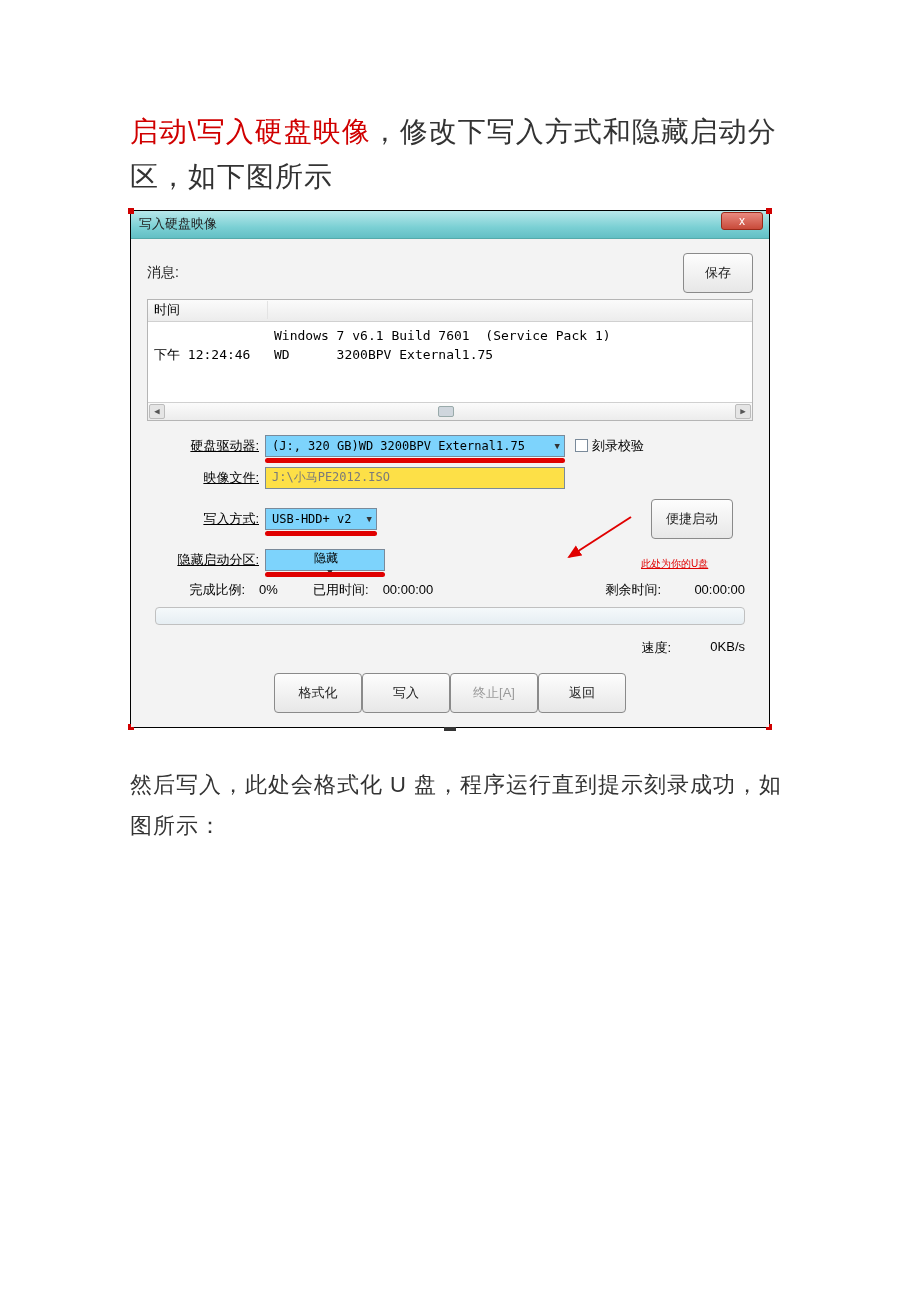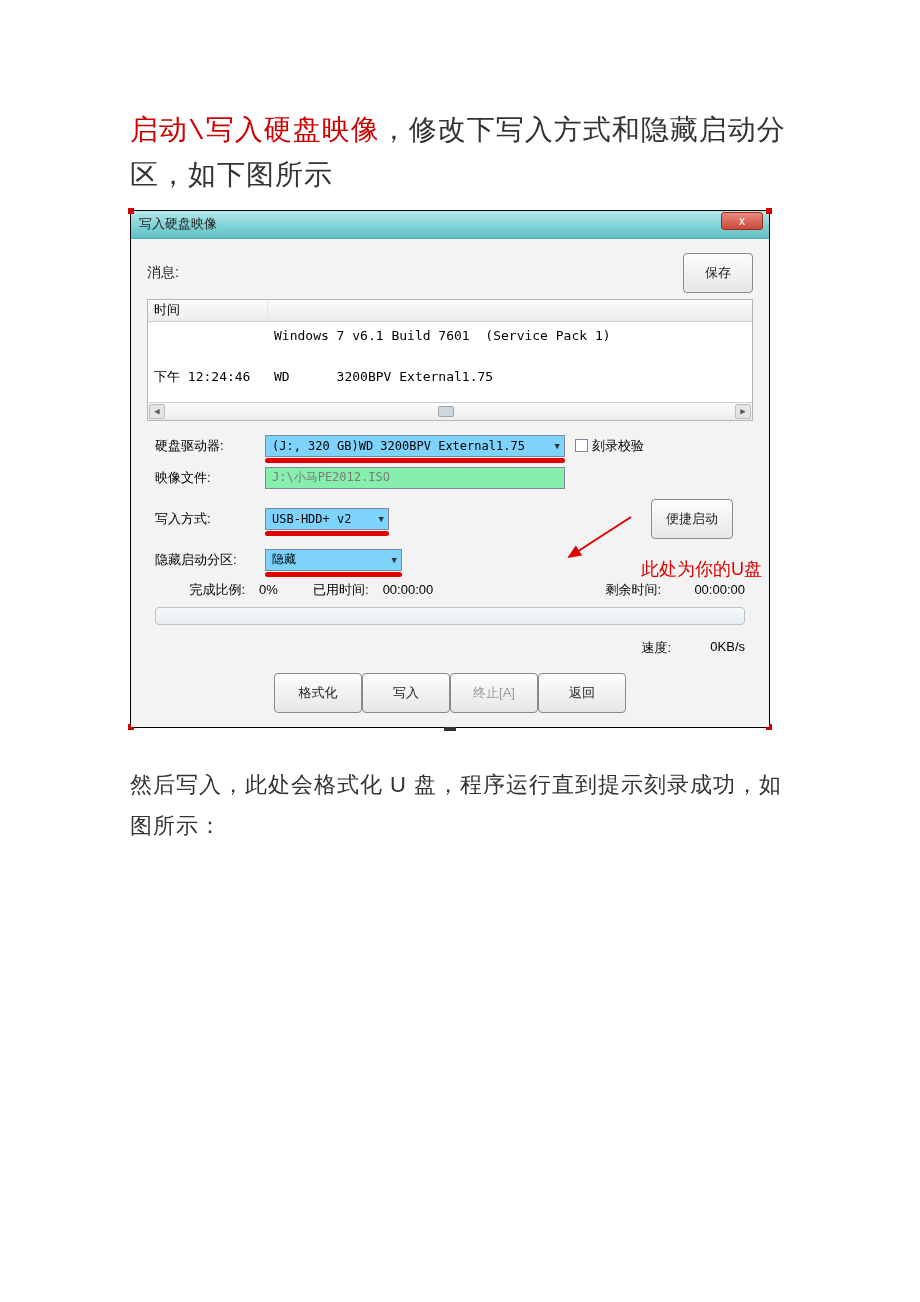--- a/index.html
+++ b/index.html
@@ -10,21 +10,20 @@
     font-family: "Microsoft YaHei", "SimSun", Arial, sans-serif;
     width: 920px;
   }
   .page {
     padding: 110px 130px 60px 130px;
   }
   .instr-line {
     font-size: 28px;
     line-height: 1.6;
     letter-spacing: 1px;
-    font-family: Liberation Mono, monospace;
   }
   .instr-red { color: #d00000; }
   .instr-black { color: #333; }
   .dialog-wrap {
     width: 640px;
     margin-top: 10px;
     border: 1px solid #000;
     position: relative;
   }
   .corner { position:absolute; width:6px; height:6px; background:#d00000; }
@@ -85,38 +84,38 @@
   .log-scroll {
     height:18px; border-top:1px solid #d0d0d0;
     background: linear-gradient(#fbfbfb,#ececec);
     position:relative;
   }
   .scroll-arrow { position:absolute; top:1px; width:16px; height:15px; background:#e5e5e5; border:1px solid #bcbcbc; border-radius:2px; display:flex;align-items:center;justify-content:center; font-size:9px; color:#555;}
   .sa-l{left:1px;} .sa-r{right:1px;}
   .scroll-thumb { position:absolute; left:48%; top:3px; width:16px; height:11px; background:#cfd6dd; border:1px solid #9aa; border-radius:2px;}
   .form-area { padding: 14px 8px 0 8px; font-size:13px; }
   .frow { display:flex; align-items:center; margin-bottom:10px; }
-  .flabel { width:110px; text-align:left; padding-right:6px; }
+  .flabel { width:110px; text-align:right; padding-right:6px;text-decoration:underline; }
   .select {
     height:22px; border:1px solid #7a8a9a; background:#7dd3fc;
     display:inline-flex; align-items:center; justify-content:space-between;
     padding:0 4px 0 6px; font-size:12px;
     font-family:"SimSun","NSimSun",monospace;
   }
   .select .tri { font-size:9px; color:#333; margin-left:8px; }
-  .select.ro { background:#86efac; color:#7a7a7a; }
+  .select.ro { background:#fde047; color:#7a7a7a; }
   .underline-red { position:relative; }
   .underline-red::after {
     content:""; position:absolute; left:0; right:0; bottom:-6px;
     height:5px; background:#e00000; border-radius:3px;
   }
   .checkbox { display:inline-flex; align-items:center; gap:4px; margin-left:10px; font-size:13px;}
   .cb { width:13px; height:13px; border:1px solid #7a8a9a; background:#fff; }
   .annot {
-    position:absolute; color:#e00000; font-size:18px; font-family:"SimSun",sans-serif;
+    position:absolute; color:#e00000; font-size:10px; font-family:"SimSun",sans-serif;text-decoration:underline;
   }
   .arrow-svg { position:absolute; }
   .progress-row { display:flex; align-items:center; gap:14px; margin-top:6px;}
   .progress-row .plabel { width:90px; text-align:right; }
   .progress-bar {
     height:18px; border:1px solid #c0c0c0; border-radius:4px;
     background: linear-gradient(#f5f9fb,#e6eef3);
     margin-top:8px;
   }
   .speed-row { display:flex; justify-content:flex-end; gap:14px; margin-top:14px; font-size:13px;}
@@ -158,21 +157,21 @@
       <div class="row-msg">
         <span class="lbl">消息:</span>
         <div class="win-btn">保存</div>
       </div>
 
       <div class="log-box">
         <div class="log-head">
           <div class="col-time">时间</div>
         </div>
         <div class="log-rows"><span style="display:inline-block;width:120px;"></span><span>Windows 7 v6.1 Build 7601  (Service Pack 1)</span>
-<span style="display:inline-block;width:120px;margin-top:22px;">下午 12:24:46</span><span>WD      3200BPV External1.75</span></div>
+<span style="display:inline-block;width:120px;">下午 12:24:46</span><span>WD      3200BPV External1.75</span></div>
         <div class="log-scroll">
           <div class="scroll-arrow sa-l">◀</div>
           <div class="scroll-thumb"></div>
           <div class="scroll-arrow sa-r">▶</div>
         </div>
       </div>
 
       <div class="form-area">
         <div class="frow">
           <div class="flabel">硬盘驱动器:</div>
@@ -191,34 +190,34 @@
         <div class="frow">
           <div class="flabel">映像文件:</div>
           <div class="select ro" style="width:300px;">
             <span>J:\小马PE2012.ISO</span>
           </div>
         </div>
 
         <div class="frow">
           <div class="flabel">写入方式:</div>
           <div class="underline-red" style="display:inline-block;">
-            <div class="select" style="width:124px;">
+            <div class="select" style="width:112px;">
               <span>USB-HDD+ v2</span>
               <span class="tri">▼</span>
             </div>
           </div>
           <div style="flex:1"></div>
           <div class="win-btn" style="min-width:78px;">便捷启动</div>
           <span style="width:12px;"></span>
         </div>
 
         <div class="frow" style="">
           <div class="flabel">隐藏启动分区:</div>
           <div class="underline-red" style="display:inline-block;">
-            <div class="select" style="width:137px;">
+            <div class="select" style="width:120px;flex-direction:column;">
               <span>隐藏</span>
               <span class="tri">▼</span>
             </div>
           </div>
         </div>
 
         <div class="progress-row">
           <span class="plabel">完成比例:</span>
           <span style="width:40px;">0%</span>
           <span>已用时间:</span>

